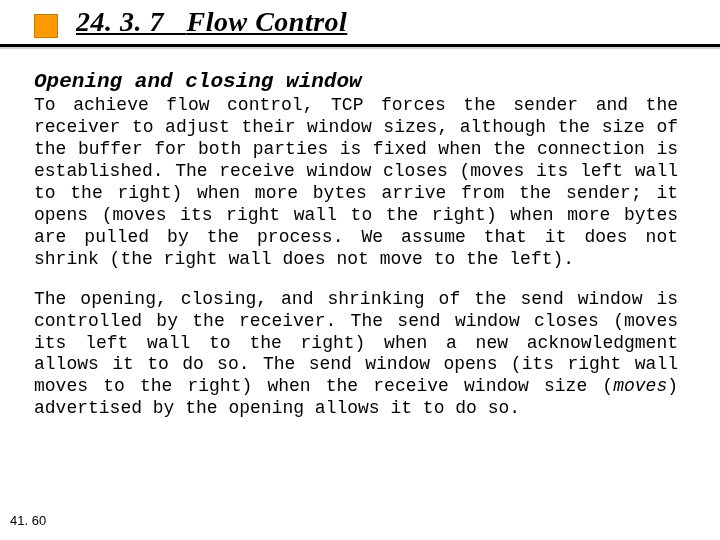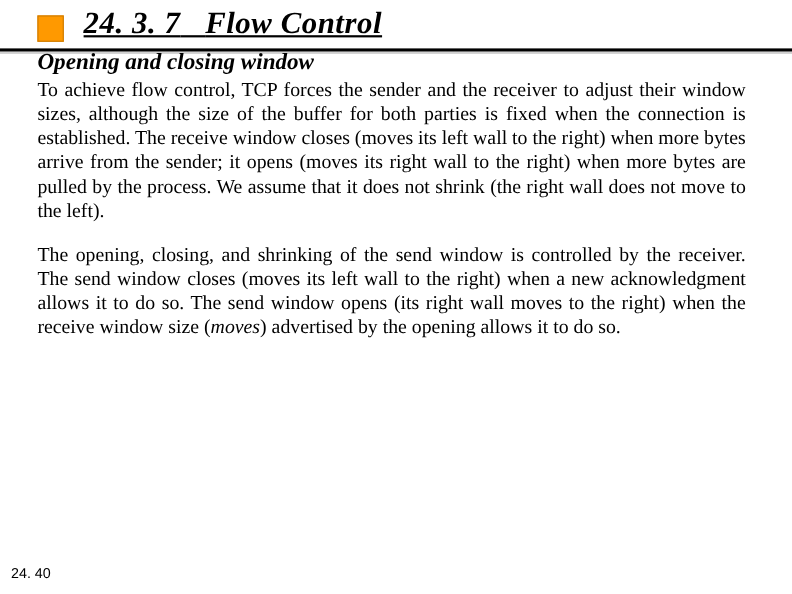--- a/index.html
+++ b/index.html
@@ -54,22 +54,23 @@
     position: absolute;
     left: 0;
     top: 47px;
     width: 720px;
     height: 2px;
     background: #d0d0d0;
   }
   .content {
     position: absolute;
     left: 34px;
-    top: 44px;
+    top: 70px;
     width: 660px;
+    font-family: Liberation Mono, monospace;
   }
   .subheading {
     font-size: 21px;
     font-weight: bold;
     font-style: italic;
     margin: 0 0 2px 0;
   }
   .para {
     font-size: 18px;
     line-height: 1.22;
@@ -105,15 +106,15 @@
   </div>
 
   <div class="content">
     <p class="subheading">Opening and closing window</p>
     <p class="para">To achieve flow control, TCP forces the sender and the receiver to adjust their window sizes, although the size of the buffer for both parties is fixed when the connection is established. The receive window closes (moves its left wall to the right) when more bytes arrive from the sender; it opens (moves its right wall to the right) when more bytes are pulled by the process. We assume that it does not shrink (the right wall does not move to the left).</p>
     <p class="para">
       <span>The opening, closing, and shrinking of the send window is controlled by the receiver. The send window closes (moves its left wall to the right) when a new acknowledgment allows it to do so. The send window opens (its right wall moves to the right) when the receive window size (</span><span class="rwnd">moves</span><span>) advertised by the opening allows it to do so.</span>
     </p>
   </div>
 
-  <div class="footer">24. 40</div>
+  <div class="footer">41. 60</div>
 
 </div>
 
 </body></html>

